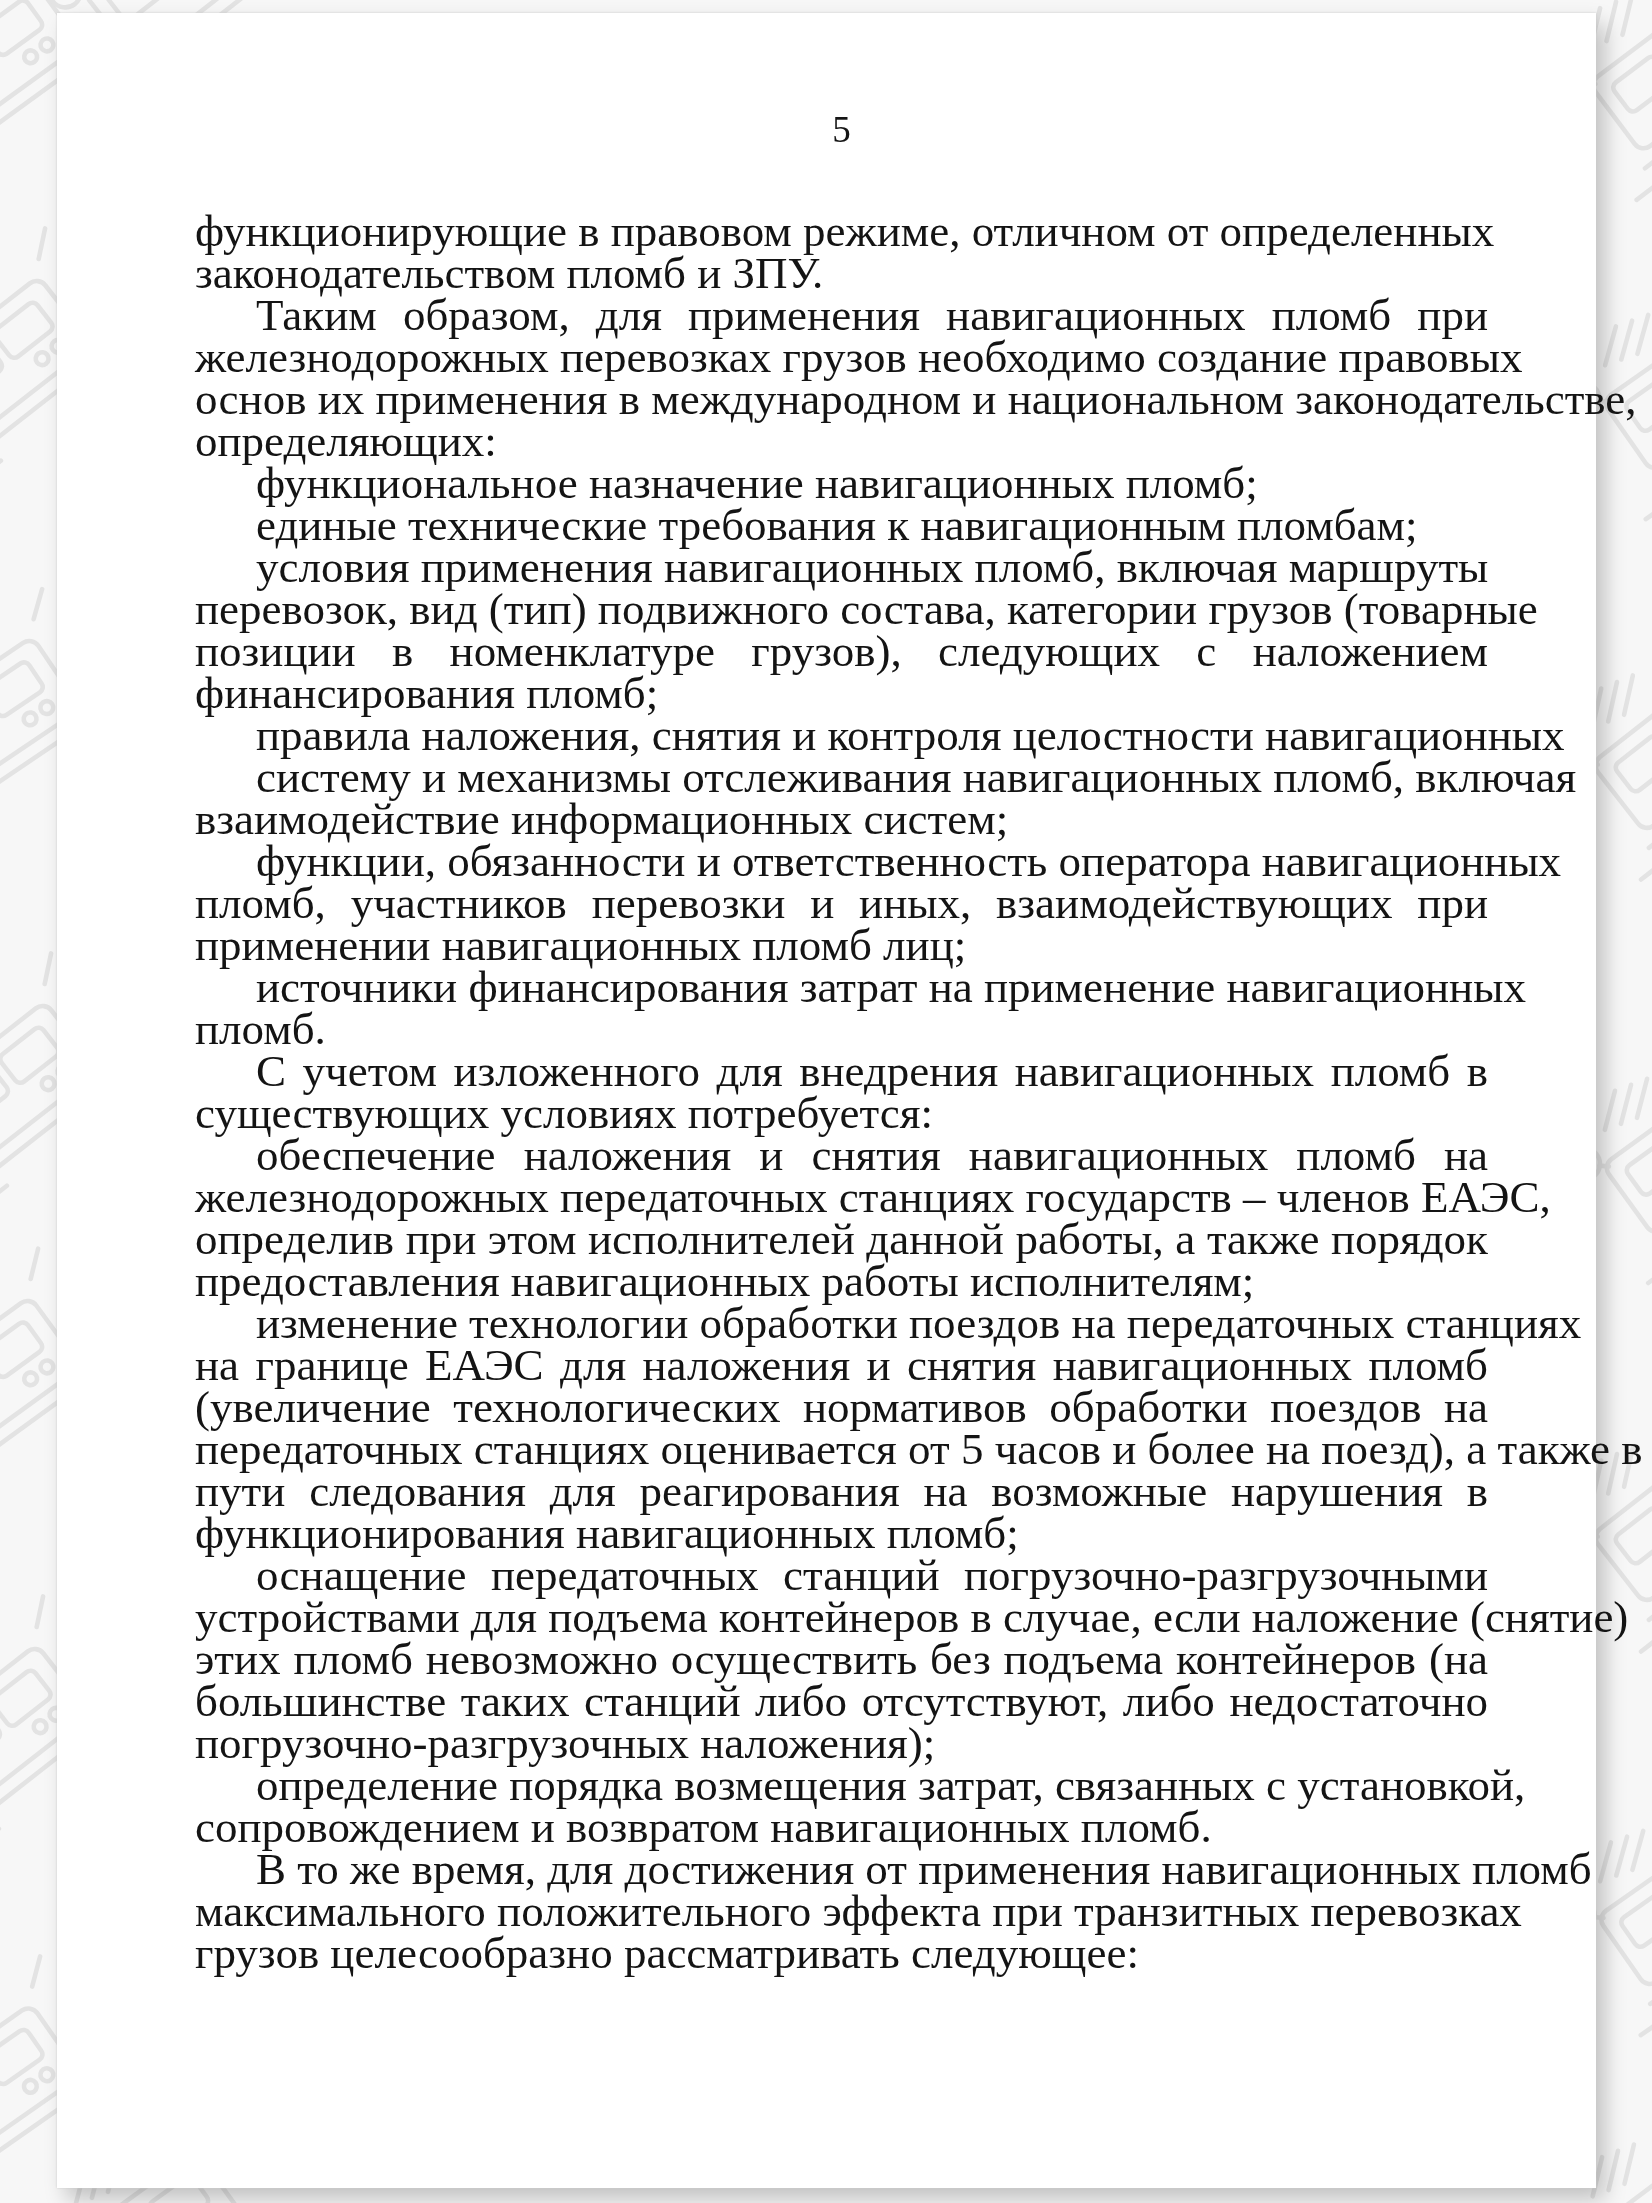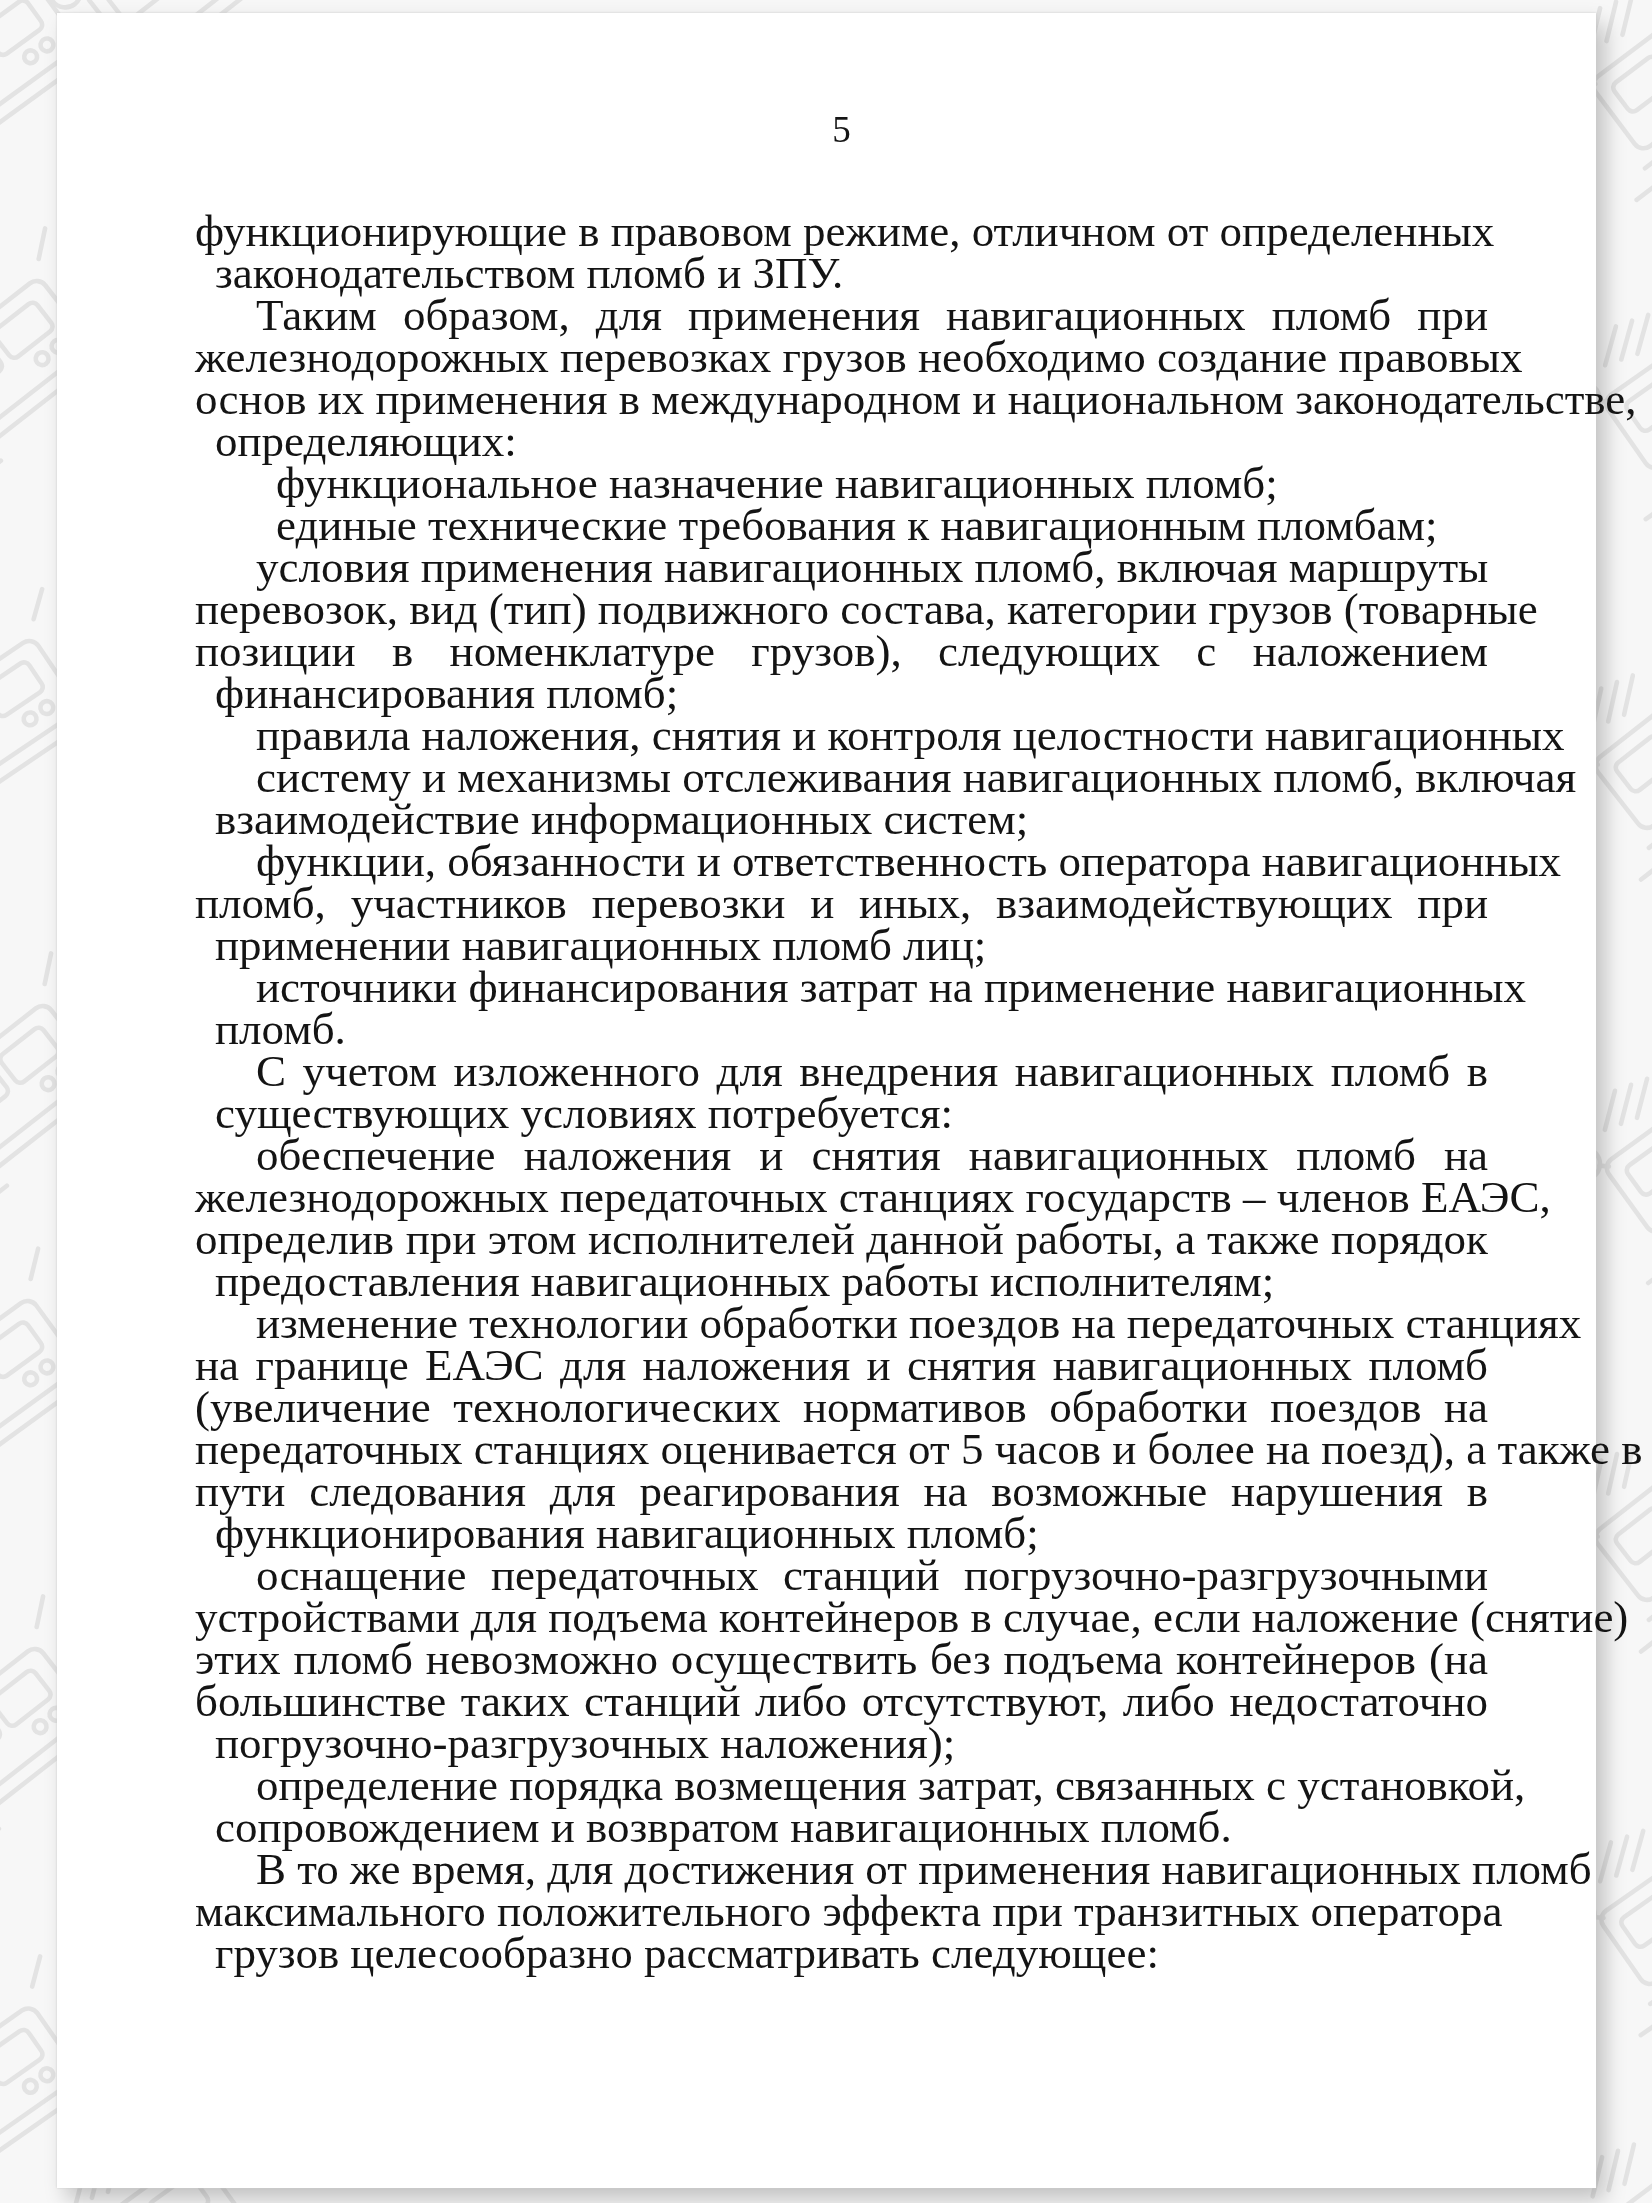--- a/index.html
+++ b/index.html
@@ -34,21 +34,21 @@
     position:absolute;left:138px;top:197px;width:1293px;
     color:var(--ink,#141414);
   }
   .line{
     font-size:45px;
     line-height:42px;
     white-space:nowrap;
     text-align:justify;
     text-align-last:justify;
   }
-  .line.end{text-align-last:left;margin-left:20px;}
+  .line.end{text-align-last:left;}
   .line.indent{padding-left:61px;}
 </style>
 </head>
 <body>
 
 <div id="stage">
 
   <svg width="0" height="0" style="position:absolute" aria-hidden="true">
     <defs>
       <g id="wm-icon">
@@ -152,19 +152,19 @@
         <div class="line">пути следования для реагирования на возможные нарушения в</div>
         <div class="line end">функционирования навигационных пломб;</div>
         <div class="line indent">оснащение передаточных станций погрузочно-разгрузочными</div>
         <div class="line">устройствами для подъема контейнеров в случае, если наложение (снятие)</div>
         <div class="line">этих пломб невозможно осуществить без подъема контейнеров (на</div>
         <div class="line">большинстве таких станций либо отсутствуют, либо недостаточно</div>
         <div class="line end">погрузочно-разгрузочных наложения);</div>
         <div class="line indent">определение порядка возмещения затрат, связанных с установкой,</div>
         <div class="line end">сопровождением и возвратом навигационных пломб.</div>
         <div class="line indent">В то же время, для достижения от применения навигационных пломб</div>
-        <div class="line">максимального положительного эффекта при транзитных оператора</div>
+        <div class="line">максимального положительного эффекта при транзитных перевозках</div>
         <div class="line end">грузов целесообразно рассматривать следующее:</div>
       </div>
   </div>
 
 </div>
 
 
 </body></html>

